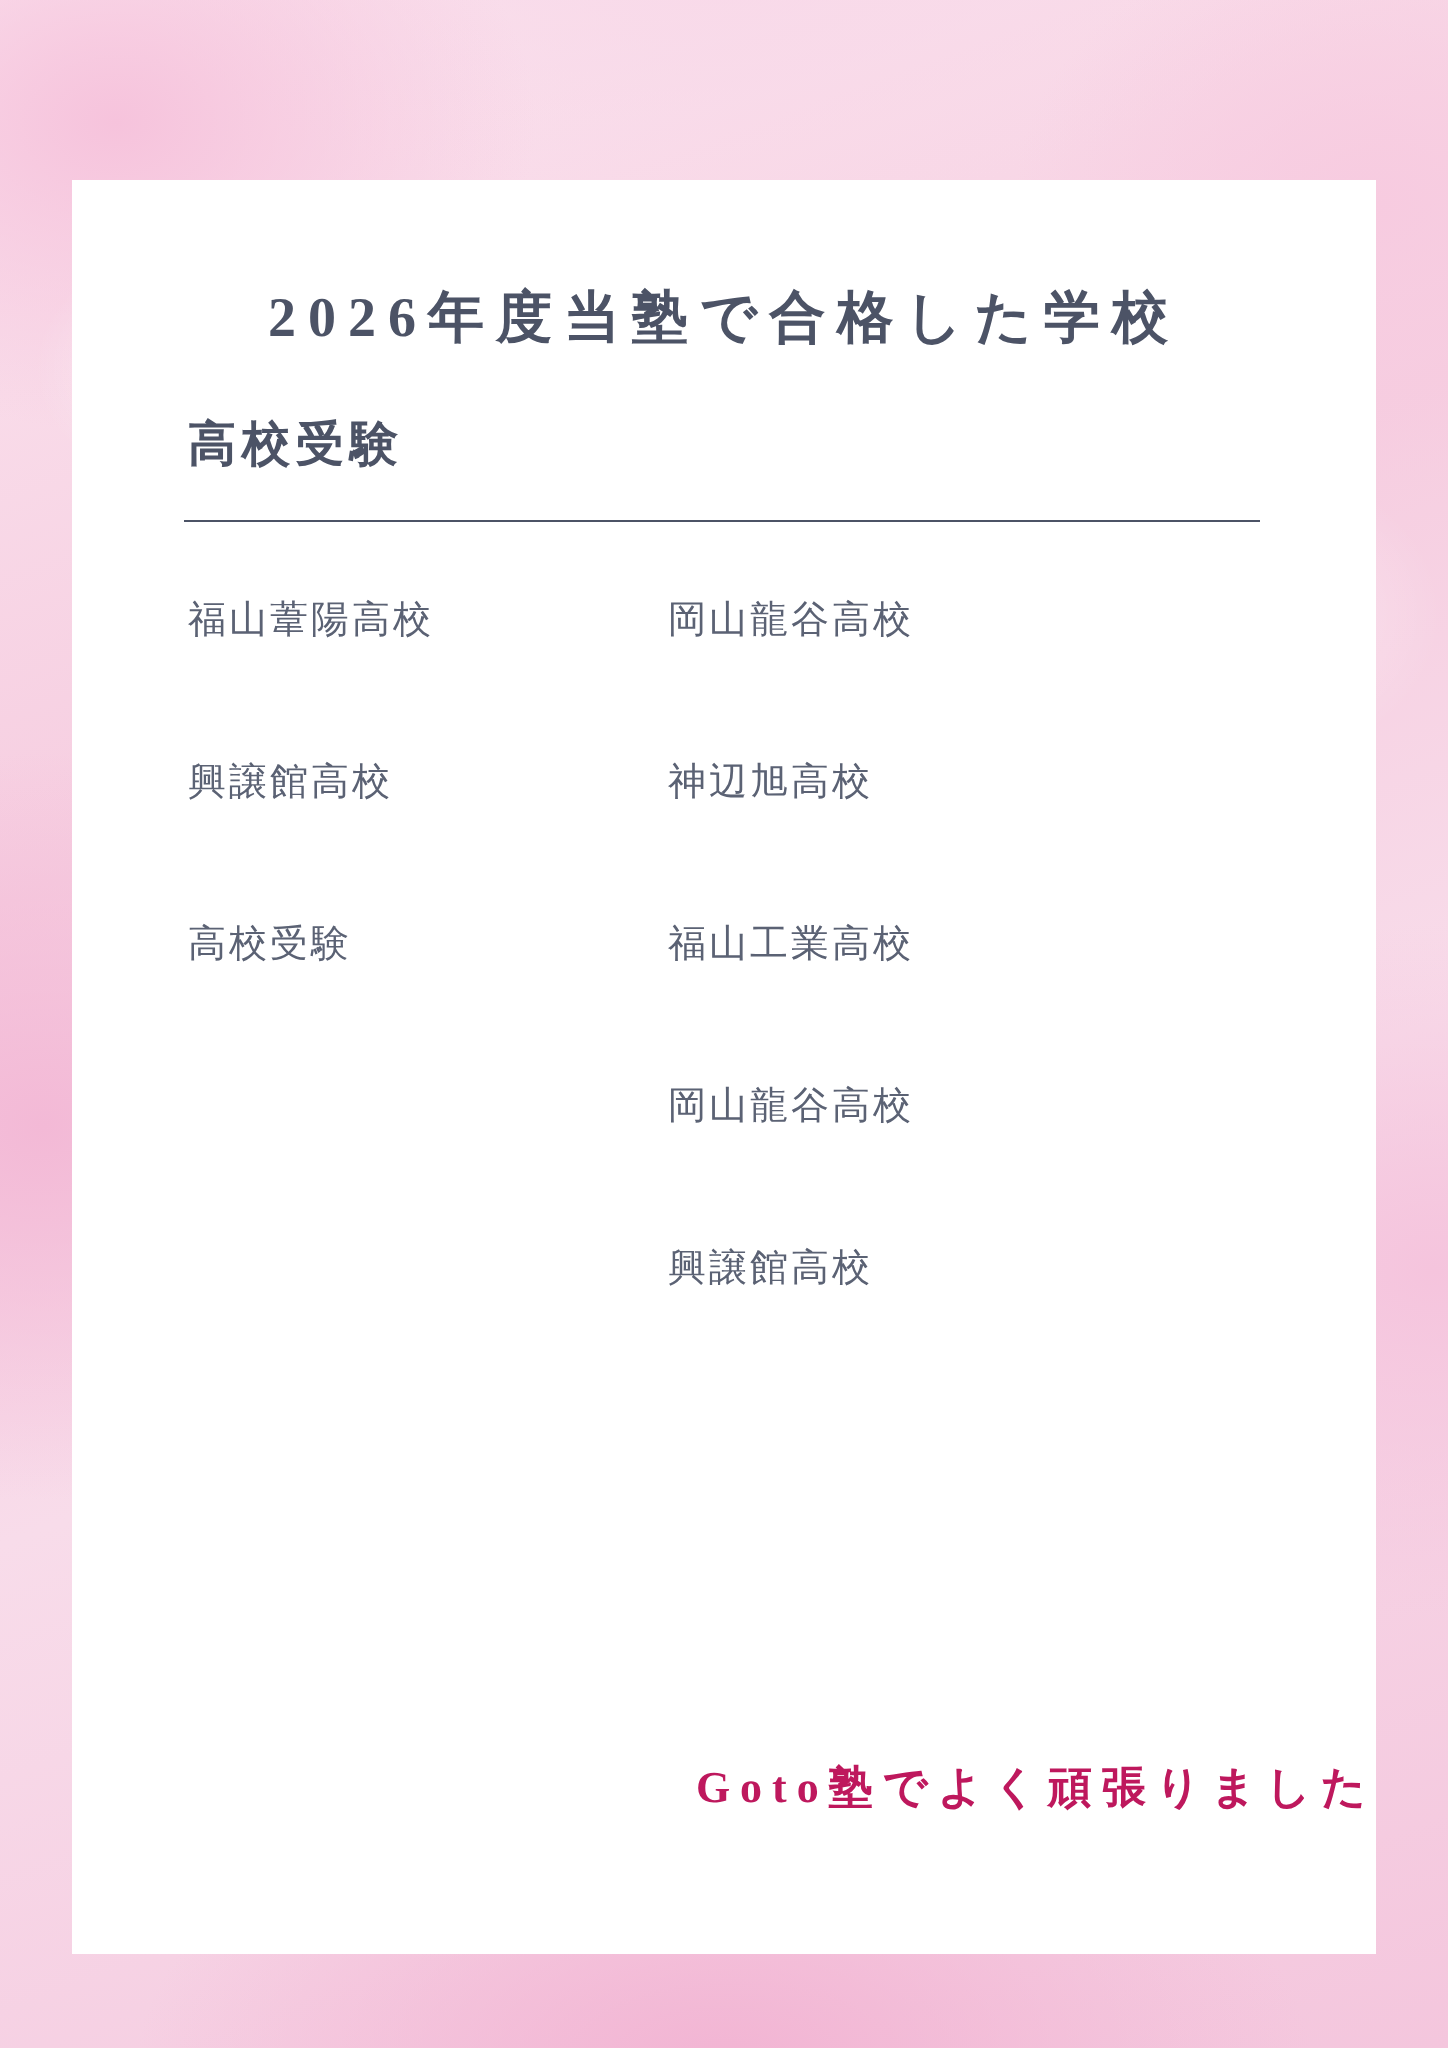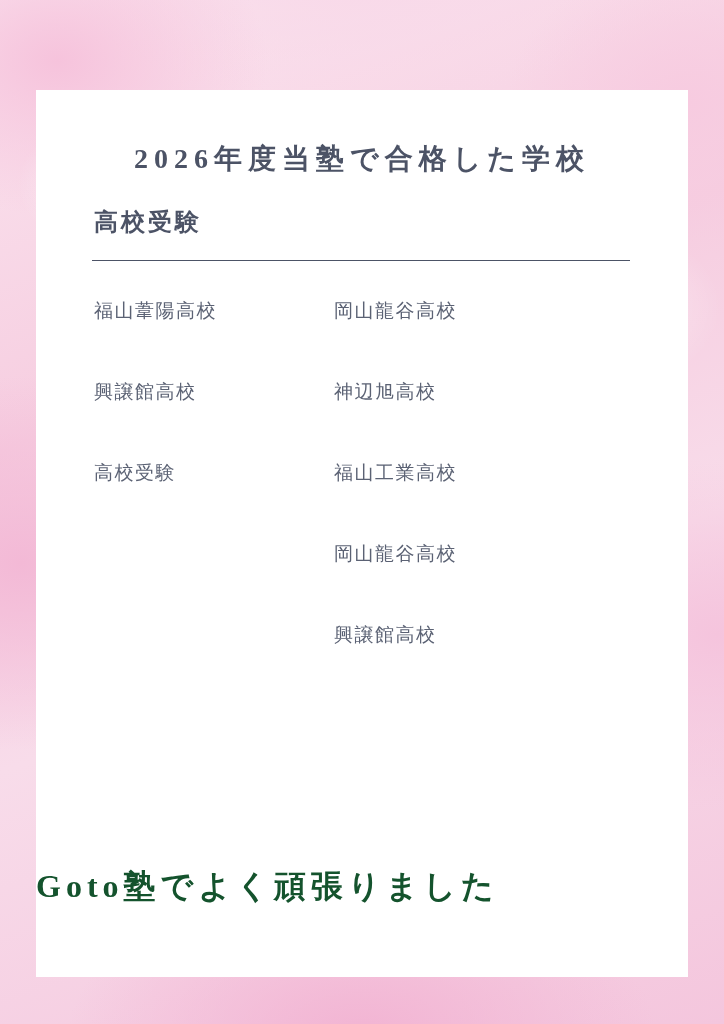--- a/index.html
+++ b/index.html
@@ -100,25 +100,25 @@
     margin-bottom: 62px;
     white-space: nowrap;
   }
   .col-right .school { margin-bottom: 62px; }
 
   .footer {
     position: absolute;
     left: 0;
     right: 0;
     bottom: 68px;
-    text-align: left;
-    font-size: 32px;
+    text-align: right;
+    font-size: 22px;
     letter-spacing: 5px;
     font-weight: 700;
-    color: #14532d;
+    color: #be185d;
   }
 </style>
 </head>
 <body>
 
 <div class="page">
   <div class="card">
 
     <h1 class="title">2026年度当塾で合格した学校</h1>
 

